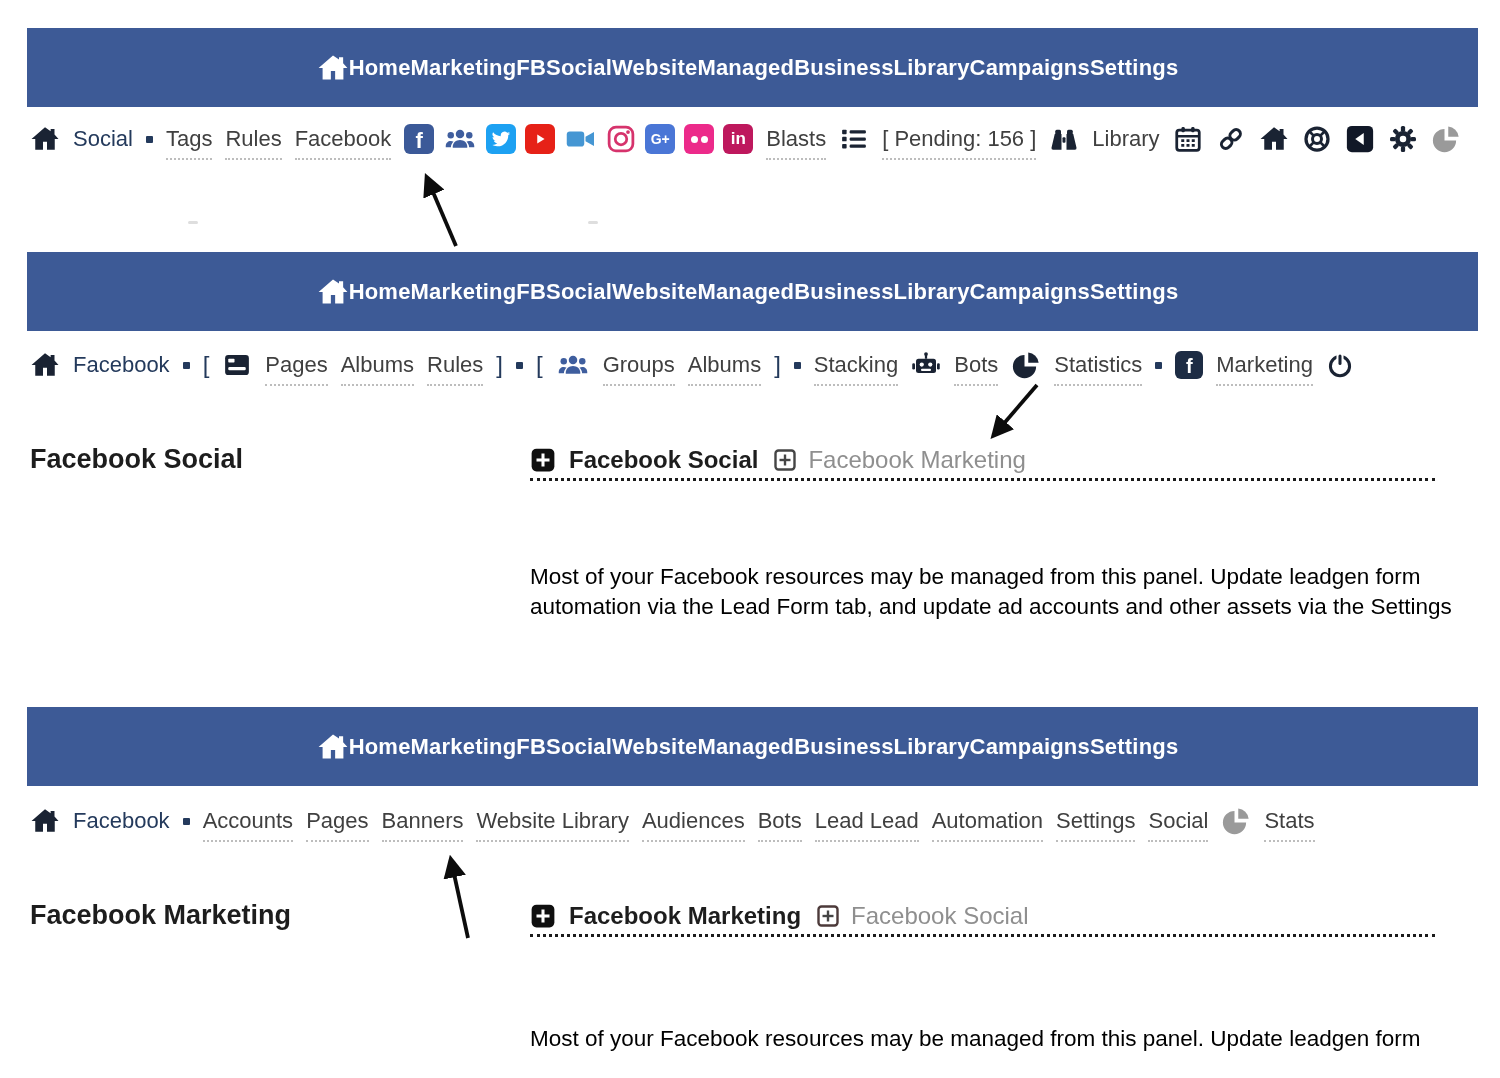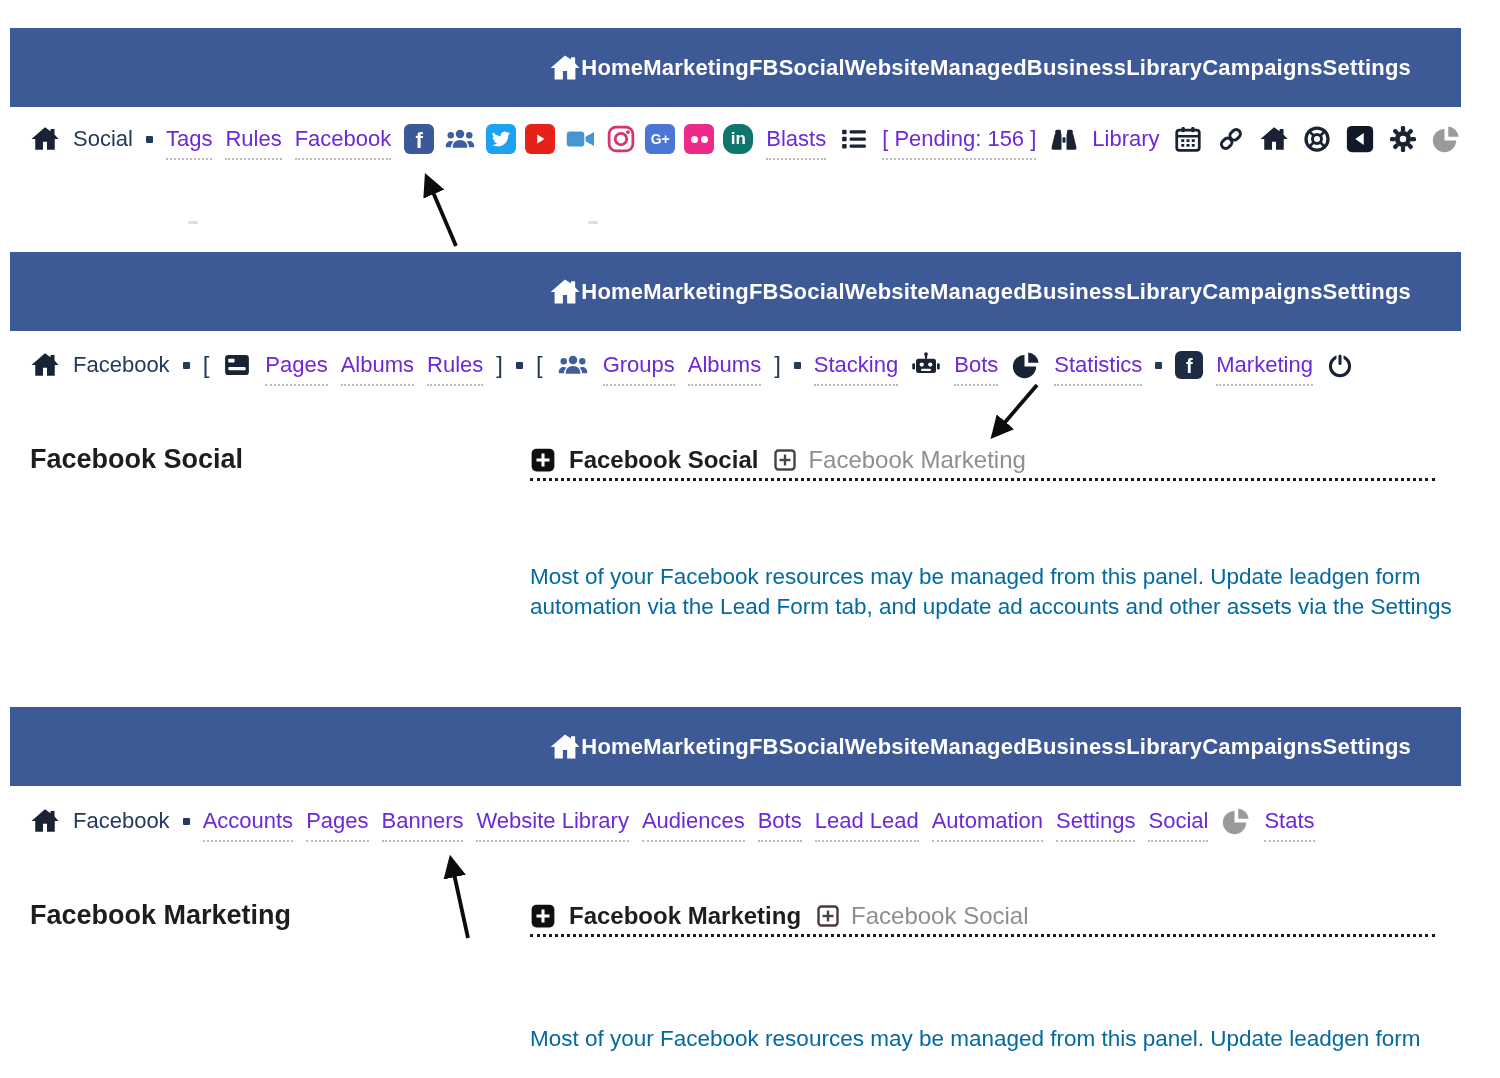--- a/index.html
+++ b/index.html
@@ -1,68 +1,68 @@
 <!DOCTYPE html>
 <html><head>
 <meta charset="utf-8">
 <style>
   * { margin:0; padding:0; box-sizing:border-box; }
   body { background:#fff; font-family:"Liberation Sans", sans-serif; }
   .page { position:relative; width:1500px; height:1078px; background:#fff; overflow:hidden; }
 
   
   .topnav {
-    position:absolute; left:10px; width:1451px; height:79px;
+    position:absolute; left:27px; width:1451px; height:79px;
     background:#3d5a96; display:flex; align-items:center;
-    justify-content:flex-end; padding:0 50px 0 40px;
+    justify-content:center; padding:0 50px 0 40px;
   }
   .topnav a { color:#fff; font-size:22px; font-weight:bold; text-decoration:none; letter-spacing:.2px; cursor:pointer; }
   .nav-home-icon { width:32px; height:32px; display:inline-flex; cursor:pointer; }
   .nav-home-icon svg { width:100%; height:100%; fill:#fff; }
 
   
   .crumb {
     position:absolute; left:30px; display:flex; align-items:center;
     gap:13px; color:#243a5c; font-size:22px; white-space:nowrap;
   }
-  .crumb a { color:#6d28d9; text-decoration:none; position:relative; cursor:pointer; }
+  .crumb a { color:#404040; text-decoration:none; position:relative; cursor:pointer; }
   .du::after {
     content:""; position:absolute; left:0; right:0; bottom:-8px;
     border-bottom:2px dotted #bdbdbd;
   }
   .bullet { width:7px; height:7px; background:#243a5c; border-radius:1px; flex:0 0 auto; }
   .bracket { font-size:24px; color:#243a5c; }
   .glyph { width:30px; height:30px; flex:0 0 auto; }
   .glyph svg { width:100%; height:100%; }
   .icon-strip { display:flex; align-items:center; gap:9px; }
 
   
   .tile {
     width:30px; height:30px; border-radius:6px; color:#fff; font-weight:bold;
     display:flex; align-items:center; justify-content:center; flex:0 0 auto; cursor:pointer;
   }
   .tile.t-fb  { background:#3b5998; font-size:22px; padding-top:3px; }
   .tile.t-tw  { background:#1da1f2; }
   .tile.t-yt  { background:#e62117; }
   .tile.t-gp  { background:#4a76d6; font-size:14px; }
   .tile.t-fl  { background:#ec2a8a; gap:3px; }
-  .tile.t-li  { background:#0f766e; font-size:17px;border-radius:12px; }
+  .tile.t-li  { background:#be185d; font-size:17px; }
   .tile.t-fbdark { background:#1d2c44; font-size:20px; padding-top:3px; width:28px; height:28px; }
   .fl-dot { width:7px; height:7px; border-radius:50%; background:#fff; }
   .tile svg { width:22px; height:22px; }
 
   
   .h-block { position:absolute; left:30px; font-size:27px; font-weight:bold; color:#1d1d1d; }
   .tabs { position:absolute; left:530px; display:flex; align-items:center; gap:15px; }
   .tab-active { display:flex; align-items:center; gap:13px; font-size:24px; font-weight:bold; color:#1d1d1d; cursor:pointer; }
   .tab-inactive { display:flex; align-items:center; gap:11px; font-size:24px; color:#8f8f8f; cursor:pointer; }
   .plus-filled { width:26px; height:26px; flex:0 0 auto; }
   .plus-outline { width:24px; height:24px; flex:0 0 auto; }
   .divider { position:absolute; left:530px; width:905px; border-bottom:3px dotted #1b1b1b; }
-  .para { position:absolute; left:530px; width:928px; font-size:22.5px; color:#0369a1; line-height:1.32; }
+  .para { position:absolute; left:530px; width:928px; font-size:22.5px; color:#000000; line-height:1.32; }
 
   .ghost { position:absolute; width:10px; height:3px; background:#dedede; border-radius:2px; }
 
   .arrows { position:absolute; left:0; top:0; width:1500px; height:1078px; pointer-events:none; }
 </style>
 </head>
 <body>
 
 <div class="page">
 

